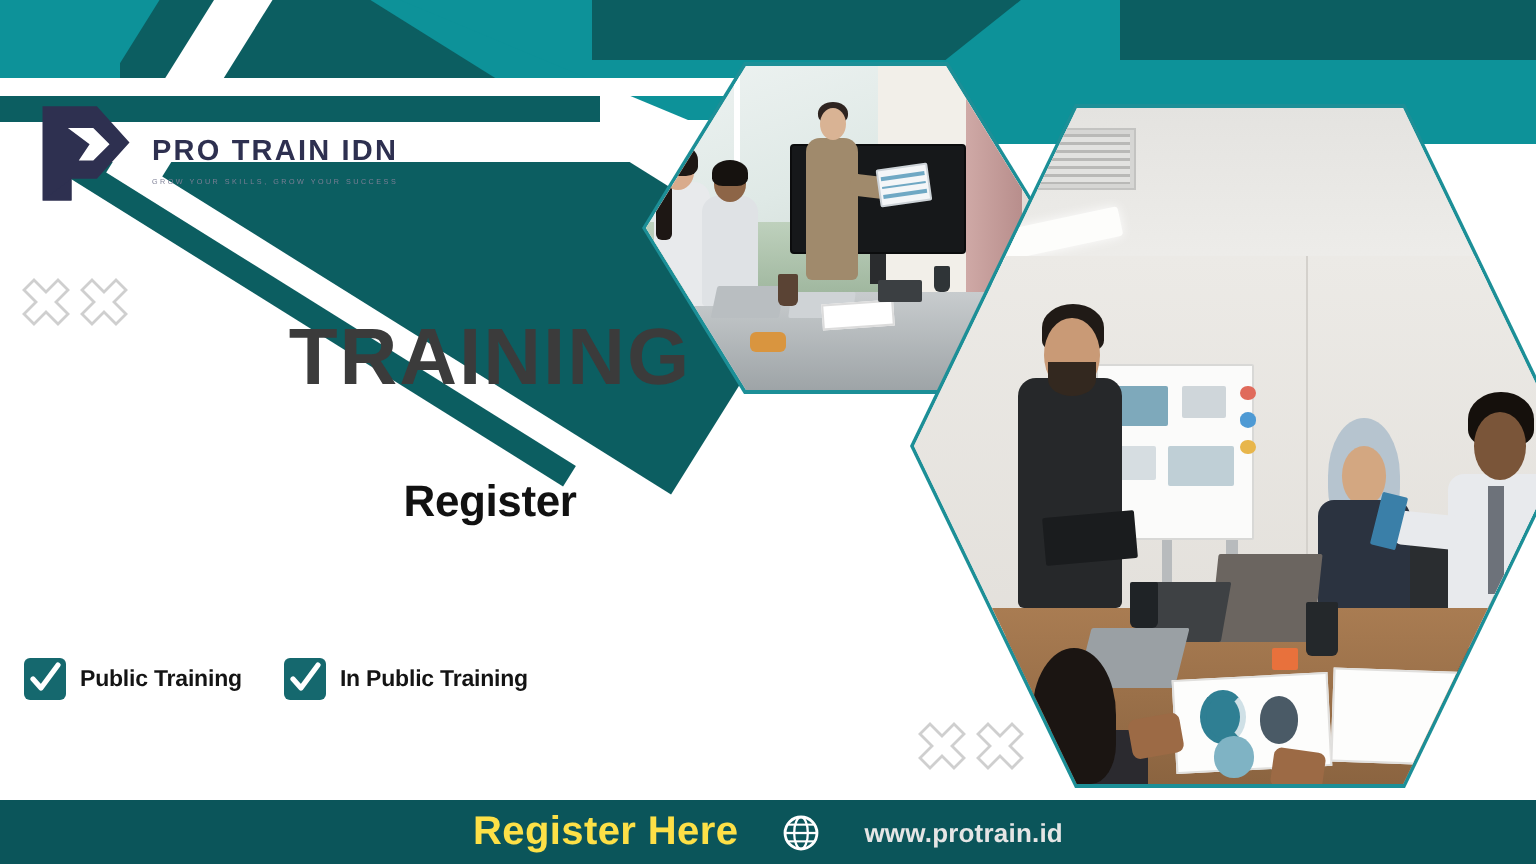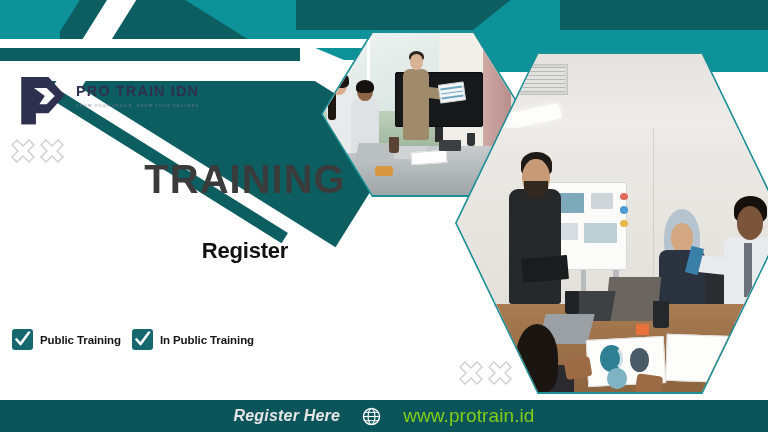--- a/index.html
+++ b/index.html
@@ -72,22 +72,22 @@
     left:0; top:61px; width:460px; height:20px;
     background:#ffffff;
   }
   .band-mask-left {
     left:0; top:0; width:60px; height:39px;
     background:#0d9299;
   }
 
   
   .logo-wrap {
-    position:absolute; left:14px; top:68px;
-    display:flex; align-items:flex-start; gap:4px;
+    position:absolute; left:14px; top:44px;
+    display:flex; align-items:center; gap:4px;
   }
   .logo-mark { width:58px; height:58px; flex:0 0 58px; }
   .logo-text-block { padding-top:14px; }
   .logo-name {
     font-size:14.5px; font-weight:bold; letter-spacing:1.1px;
     color:#2e3050; line-height:1; white-space:nowrap;
   }
   .logo-tagline {
     font-size:3.6px; letter-spacing:1.25px; color:#7d7f96;
     margin-top:4px; white-space:nowrap;
@@ -110,21 +110,21 @@
   }
   .headline-main {
     margin-top:9px;
     font-size:22px; font-weight:bold; color:#111111;
     line-height:1.28; letter-spacing:-0.2px;
   }
 
   
   .checks {
     position:absolute; left:12px; top:329px;
-    display:flex; align-items:center; gap:11px;
+    display:flex; align-items:center; gap:21px;
   }
   .check-item { display:flex; align-items:center; gap:7px; }
   .check-box {
     width:21px; height:21px; flex:0 0 21px;
     background:#15686e; border-radius:3px;
     position:relative;
   }
   .check-box svg { position:absolute; left:2px; top:2px; }
   .check-label {
     font-size:11.5px; font-weight:bold; color:#141414;
@@ -399,24 +399,24 @@
   .p2-hand2{ position:absolute; left:55%; top:95%; width:8%; height:6%;
              background:#9c6a45; border-radius:4px; transform:rotate(8deg); }
 
   
   .footer {
     position:absolute; left:0; bottom:0; width:768px; height:32px;
     background:#0b555a;
     display:flex; align-items:center; justify-content:center; gap:22px;
   }
   .footer-cta {
-    font-size:16px; font-weight:bold; color:#e5e5e5; letter-spacing:.2px;font-style:italic;
+    font-size:20px; font-weight:bold; color:#fde047; letter-spacing:.2px;
   }
   .footer-site {
-    font-size:19px; font-weight:normal; color:#84cc16; letter-spacing:.1px;
+    font-size:13px; font-weight:bold; color:#e5e5e5; letter-spacing:.1px;
   }
   .globe-icon { display:flex; align-items:center; }
 </style>
 </head>
 <body>
 
 <div class="flyer">
 
   <div class="band band-teal-left"></div>
   <div class="band band-teal-mid"></div>

